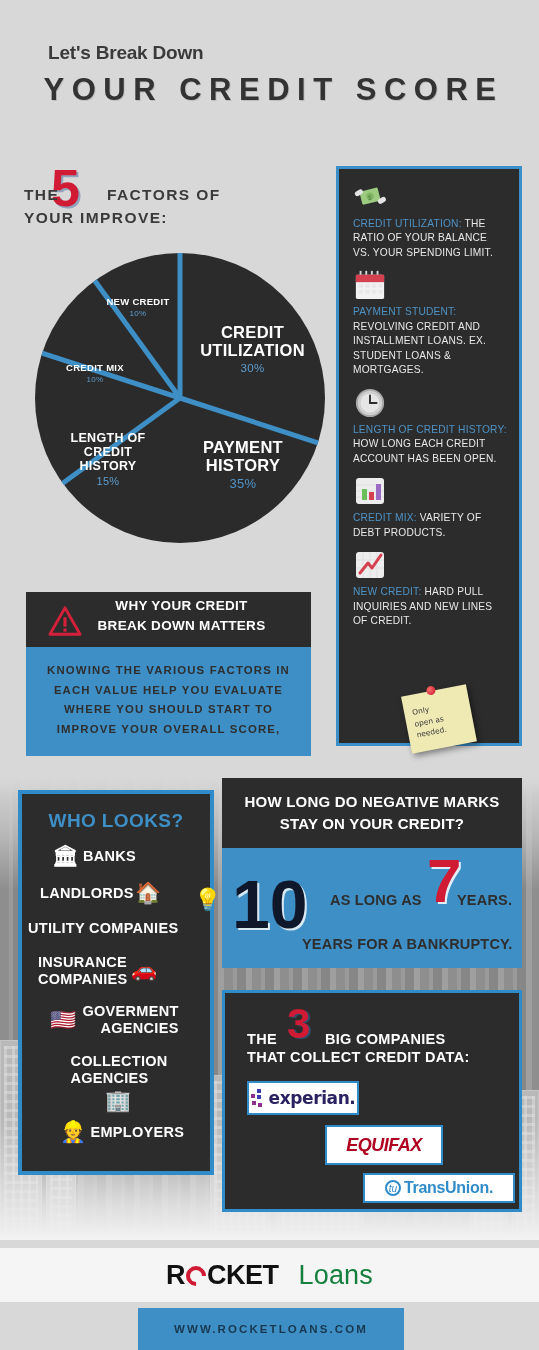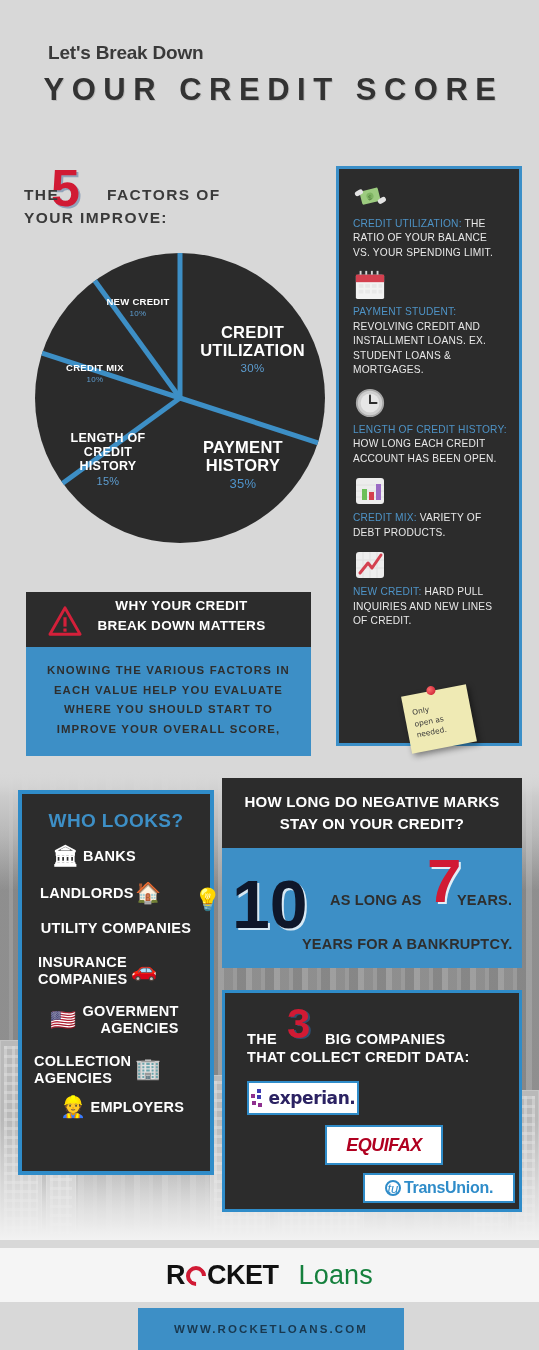--- a/index.html
+++ b/index.html
@@ -142,24 +142,24 @@
     margin-top: 16px; letter-spacing: .4px;
   }
   .who-row {
     display: flex; align-items: center; color: #ffffff;
     font-size: 14.5px; font-weight: bold; letter-spacing: .3px; line-height: 1.16;
     padding: 0 6px; position: relative;
   }
   .who-emoji { font-size: 21px; line-height: 1; font-family: "DejaVu Sans", sans-serif; }
   #who-banks       { margin-top: 14px; justify-content: flex-start; padding-left: 30px; gap: 4px; }
   #who-landlords   { margin-top: 16px; padding-left: 18px; gap: 2px; }
-  #who-utility     { margin-top: 16px; justify-content: center; }
+  #who-utility     { margin-top: 16px; }
   #who-insurance   { margin-top: 17px; padding-left: 16px; gap: 4px; }
   #who-government  { margin-top: 16px; padding-left: 28px; gap: 6px; }
-  #who-collection  { margin-top: 16px; padding-left: 12px; gap: 4px; }
+  #who-collection  { margin-top: 16px; padding-left: 12px; gap: 4px; flex-direction: column; }
   #who-employers   { margin-top: 10px; padding-left: 38px; gap: 4px; }
   .who-lines { display: flex; flex-direction: column; }
   .bulb { position: absolute; right: -12px; top: 4px; font-size: 22px; font-family: "DejaVu Sans", sans-serif; }
 
   
   .neg-panel { position: absolute; left: 222px; top: 778px; width: 300px; }
   .neg-head {
     background: #2c2c2c; color: #ffffff; text-align: center;
     font-size: 15px; font-weight: bold; line-height: 1.45; letter-spacing: .2px;
     padding: 13px 10px 13px 10px;
@@ -223,21 +223,21 @@
     font-family: "DejaVu Sans", sans-serif;
   }
   .equifax-text {
     color: #b00020; font-size: 18px; font-weight: bold; font-style: italic;
     letter-spacing: -0.5px; font-family: "Liberation Sans", sans-serif;
   }
   .transunion-text { color: #2f8cc9; font-size: 16px; font-weight: bold; letter-spacing: -0.3px; }
   .tu-mark {
     width: 16px; height: 16px; border: 2px solid #2f8cc9; border-radius: 50%;
     display: inline-flex; align-items: center; justify-content: center;
-    font-size: 13px; color: #2f8cc9; margin-right: 3px; font-style: italic;
+    font-size: 10px; color: #2f8cc9; margin-right: 3px; font-style: italic;
   }
   .exp-dots { position: relative; width: 16px; height: 20px; margin-right: 2px; }
   .exp-dots i {
     position: absolute; width: 4px; height: 4px; background: #8e2f8e; display: block;
   }
 
   
   .footer-band {
     position: absolute; left: 0; top: 1248px; width: 539px; height: 54px;
     background: rgba(248,248,248,0.88);

